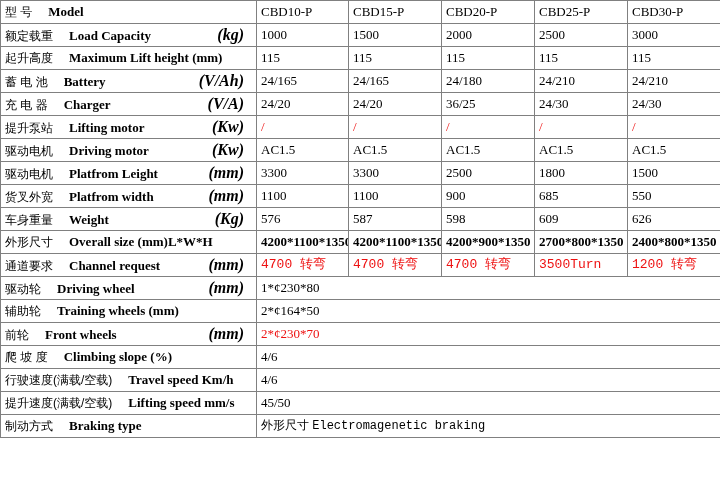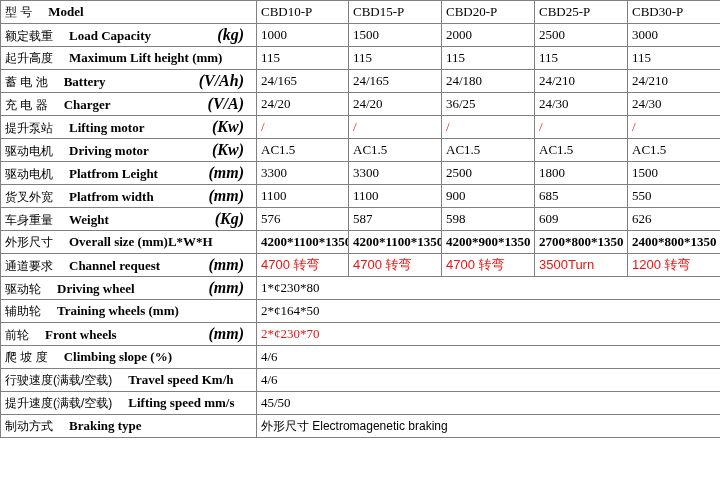--- a/index.html
+++ b/index.html
@@ -71,21 +71,21 @@
   }
   .span-cell {
     padding-left: 6px;
     font-size: 13px;
     border-radius: 11px;
   }
   .head-row td {
     font-size: 13px;
   }
   .center-mix {
-    font-family: Liberation Sans, sans-serif;
+    font-family: Liberation Mono, monospace;
     font-size: 12px;
   }
   .model-head {
     font-family: "Liberation Serif", serif;
     font-size: 13px;
   }
 </style>
 </head>
 <body>
 

